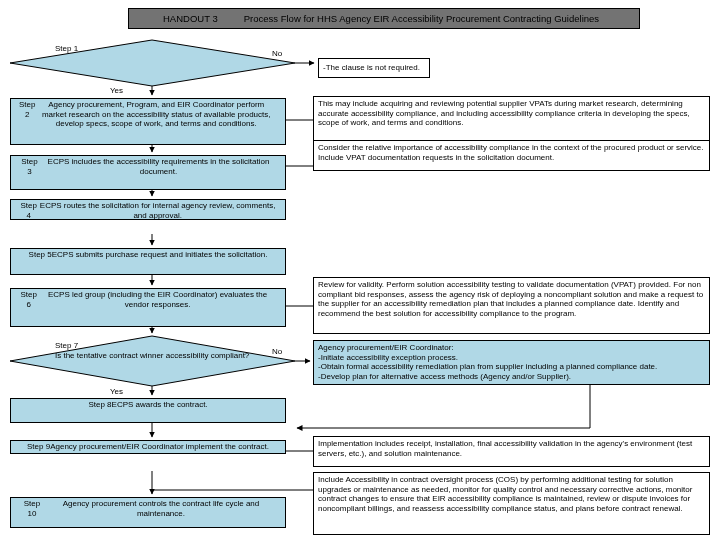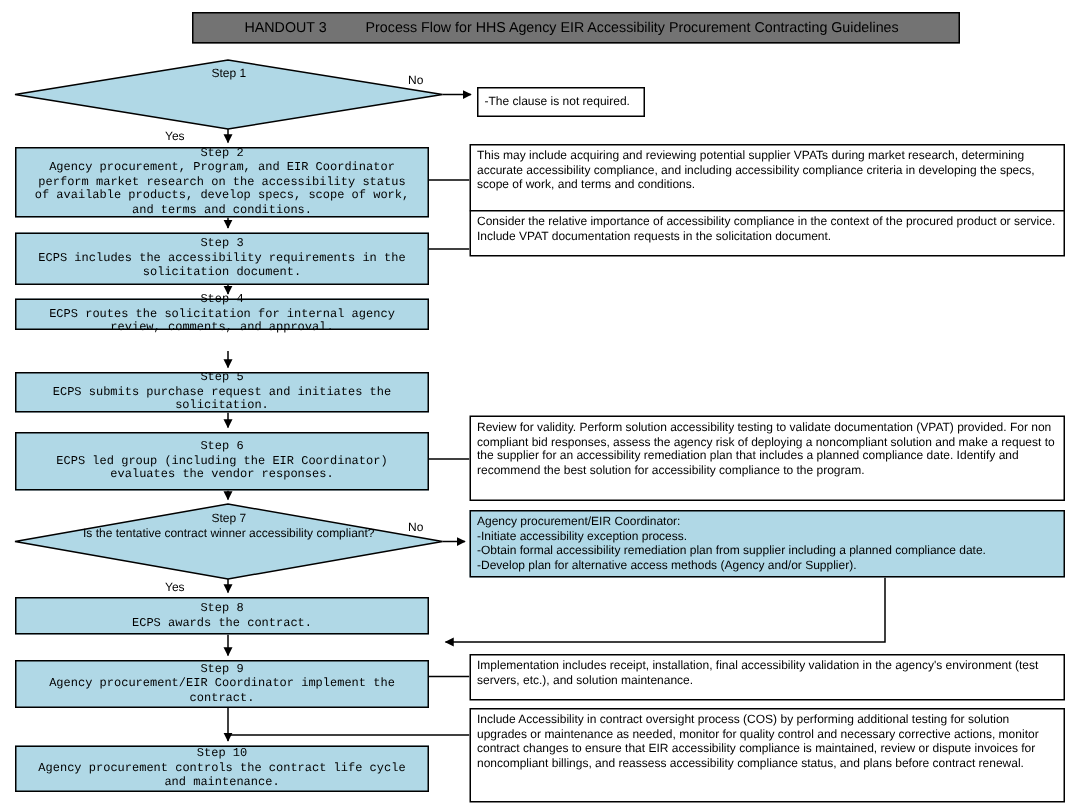--- a/index.html
+++ b/index.html
@@ -9,32 +9,32 @@
             font-size:8px; line-height:1.2; overflow:hidden; }
   .connectors { position:absolute; left:0; top:0; width:720px; height:540px; }
   .connectors line, .connectors polyline { stroke:var(--line,#000); stroke-width:1; fill:none; }
   .diamond-shape { fill:var(--step-fill,#b0d8e6); stroke:#000; stroke-width:1; }
 
   .title-box { position:absolute; left:128px; top:8px; width:512px; height:21px;
                border:1px solid #000; background:#737373; display:flex; align-items:center;
                padding-left:34px; gap:26px; font-size:9.5px; }
 
   .step { position:absolute; left:10px; width:276px; background:var(--step-fill,#b0d8e6);
-          border:1px solid #000; display:flex; flex-direction:column; justify-content:center;
-          text-align:center; padding:1px 8px;font-family:Liberation Mono, monospace; }
+          border:1px solid #000; display:flex; flex-direction:row; justify-content:center;
+          text-align:center; padding:1px 8px; }
   #s2  { top:98px;  height:47px; }
   #s3  { top:155px; height:35px; }
   #s4  { top:199px; height:21px; }
   #s5  { top:248px; height:27px; }
   #s6  { top:288px; height:39px; }
   #s8  { top:398px; height:25px; }
-  #s9  { top:440px; height:32px; }
+  #s9  { top:440px; height:14px; }
   #s10 { top:497px; height:31px; }
 
-  .dtext { position:absolute; left:55px; width:195px; text-align:center; }
+  .dtext { position:absolute; left:55px; width:195px; }
   #d1 { top:44px; }
   #d7 { top:341px; }
 
   .note { position:absolute; left:313px; width:397px; background:var(--note-fill,#fff);
           border:1px solid #000; padding:2px 4px; text-align:left; }
   #n1  { left:318px; top:58px; width:112px; height:20px; display:flex; align-items:center; }
   #n2  { top:96px;  height:45px; }
   #n3  { top:140px; height:31px; }
   #n6  { top:277px; height:57px; }
   #n7  { top:340px; height:45px; background:var(--step-fill,#b0d8e6); }

